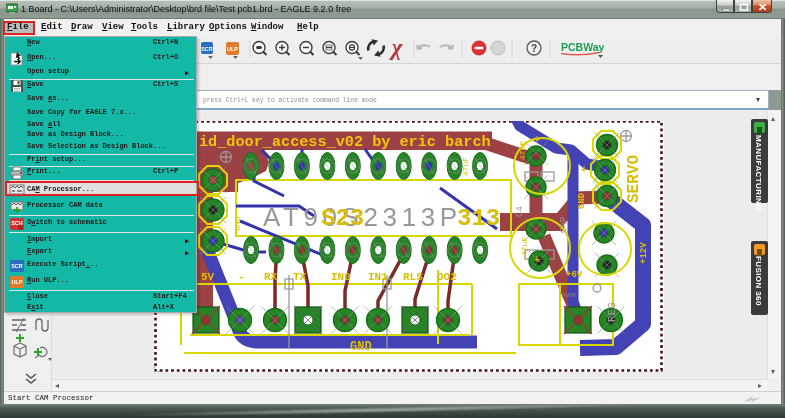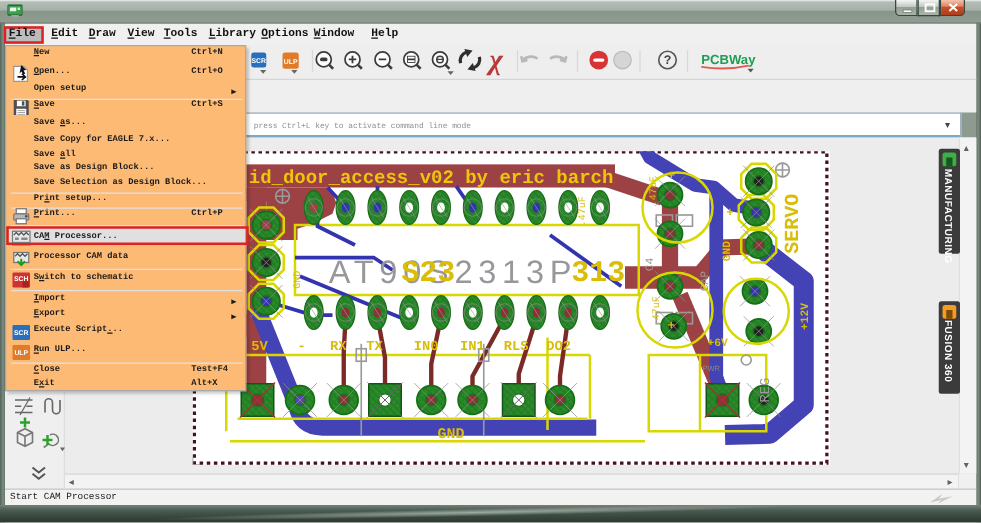--- a/index.html
+++ b/index.html
@@ -51,21 +51,21 @@
   .sarr{position:absolute;color:#606060;font-size:8px;line-height:10px;}
   
   .rtab{position:absolute;left:751px;width:17px;background:#3b3b3b;border-radius:2px;color:#fff;}
   .rtab .vt{position:absolute;left:3px;font-size:8px;font-weight:bold;letter-spacing:.4px;
       writing-mode:vertical-rl;font-family:"Liberation Sans",sans-serif;}
   .rtab .ric{position:absolute;left:3px;top:3px;width:11px;height:11px;border-radius:2px;}
   
   #status{left:4px;top:391px;width:777px;height:13px;background:#f2f2f1;border-top:1px solid #cfcfcf;box-sizing:border-box;
      font-family:"Liberation Mono",monospace;font-size:7.5px;color:#1a1a1a;}
   
-  #popup{left:4px;top:36px;width:193px;height:277px;background:#fdba74;border:1px solid #a9a9a9;box-sizing:border-box;
+  #popup{left:4px;top:36px;width:193px;height:277px;background:#14b8a6;border:1px solid #a9a9a9;box-sizing:border-box;
      font-family:"Liberation Mono",monospace;font-size:7px;font-weight:bold;color:#1a1a1a;box-shadow:2px 2px 2px rgba(0,0,0,.18);text-decoration:underline;}
   .mitem{position:absolute;left:22px;white-space:pre;}
   .mitem u,.mi u{text-decoration-thickness:1px;text-underline-offset:1px;}
   .msc{position:absolute;left:148px;white-space:pre;}
   .msep{position:absolute;left:4px;width:185px;height:1px;background:#e2e2e2;}
   .marr{position:absolute;left:180px;font-size:7px;}
   .micon{position:absolute;left:4px;width:16px;height:14px;}
   #camhl{position:absolute;left:2px;top:144px;width:189px;height:14px;background:#e0e0e0;}
   #cambox{position:absolute;left:0px;top:144px;width:190px;height:11px;border:2px solid #d22;}
 </style>
@@ -78,20 +78,21 @@
     <div class="streak"></div>
   </div>
 
 <div class="abs" id="title">
   <svg id="ticon" viewBox="0 0 12 11">
       <rect x="0" y="1" width="12" height="8" rx="1" fill="#3f9e4f" stroke="#1f5e2b" stroke-width="1"></rect>
       <rect x="2" y="3" width="5" height="3" fill="#e8f5e8"></rect>
       <rect x="8" y="3" width="2" height="2" fill="#cfe8cf"></rect>
       <rect x="3" y="9" width="6" height="2" fill="#9aa89c"></rect>
     </svg>
+  <span class="txt">1 Board - C:\Users\Administrator\Desktop\brd file\Test pcb1.brd - EAGLE 9.2.0 free</span>
 </div>
 <div class="capbtn" id="btnMin"><svg width="18" height="13">
       <rect x="5.5" y="8" width="7" height="2" fill="#fff" stroke="#56605a" stroke-width=".5"></rect>
     </svg></div>
 <div class="capbtn" id="btnMax"><svg width="18" height="13">
       <rect x="5.5" y="3.5" width="7" height="5.5" fill="none" stroke="#fff" stroke-width="1.5"></rect>
     </svg></div>
 <div class="capbtn" id="btnClose"><svg width="20" height="13">
       <path d="M6.5,3.2 L12.7,8.8 M12.7,3.2 L6.5,8.8" stroke="#fff" stroke-width="1.7"></path>
     </svg></div>
@@ -527,21 +528,21 @@
         <rect x="1" y="1" width="14" height="12" rx="1" fill="#2a6fbd"></rect>
         <text x="8" y="9" font-size="5.5" fill="#fff" text-anchor="middle" font-family="Liberation Sans" font-weight="bold">SCR</text>
       </svg></div>
     <div class="mitem" style="top:239px"><u>R</u>un ULP...</div>
     <div class="micon" style="top:238px"><svg width="16" height="14">
         <rect x="1" y="1" width="14" height="12" rx="1" fill="#e07b2a"></rect>
         <text x="8" y="9" font-size="5.5" fill="#fff" text-anchor="middle" font-family="Liberation Sans" font-weight="bold">ULP</text>
       </svg></div>
     <div class="msep" style="top:253px"></div>
     <div class="mitem" style="top:255px"><u>C</u>lose</div>
-    <div class="msc" style="top:255px">Test+F4</div>
+    <div class="msc" style="top:255px">Start+F4</div>
     <div class="mitem" style="top:265.5px">E<u>x</u>it</div>
     <div class="msc" style="top:265.5px">Alt+X</div>
     <div id="camhl"></div>
     <div id="cambox"></div>
     <div class="mitem" style="top: 147.5px; z-index: 5;">CA<u>M</u> Processor...</div>
     <div class="micon" style="top: 145px; z-index: 5;"><svg width="16" height="14">
         <rect x="1" y="3" width="14" height="9" fill="#e8e8e8" stroke="#777"></rect>
         <path d="M2,6 l2,-2 2,2 2,-2 2,2 2,-2 2,2" stroke="#555" fill="none"></path>
         <rect x="3" y="8" width="3" height="2" fill="#888"></rect>
         <rect x="8" y="8" width="5" height="2" fill="#888"></rect>

